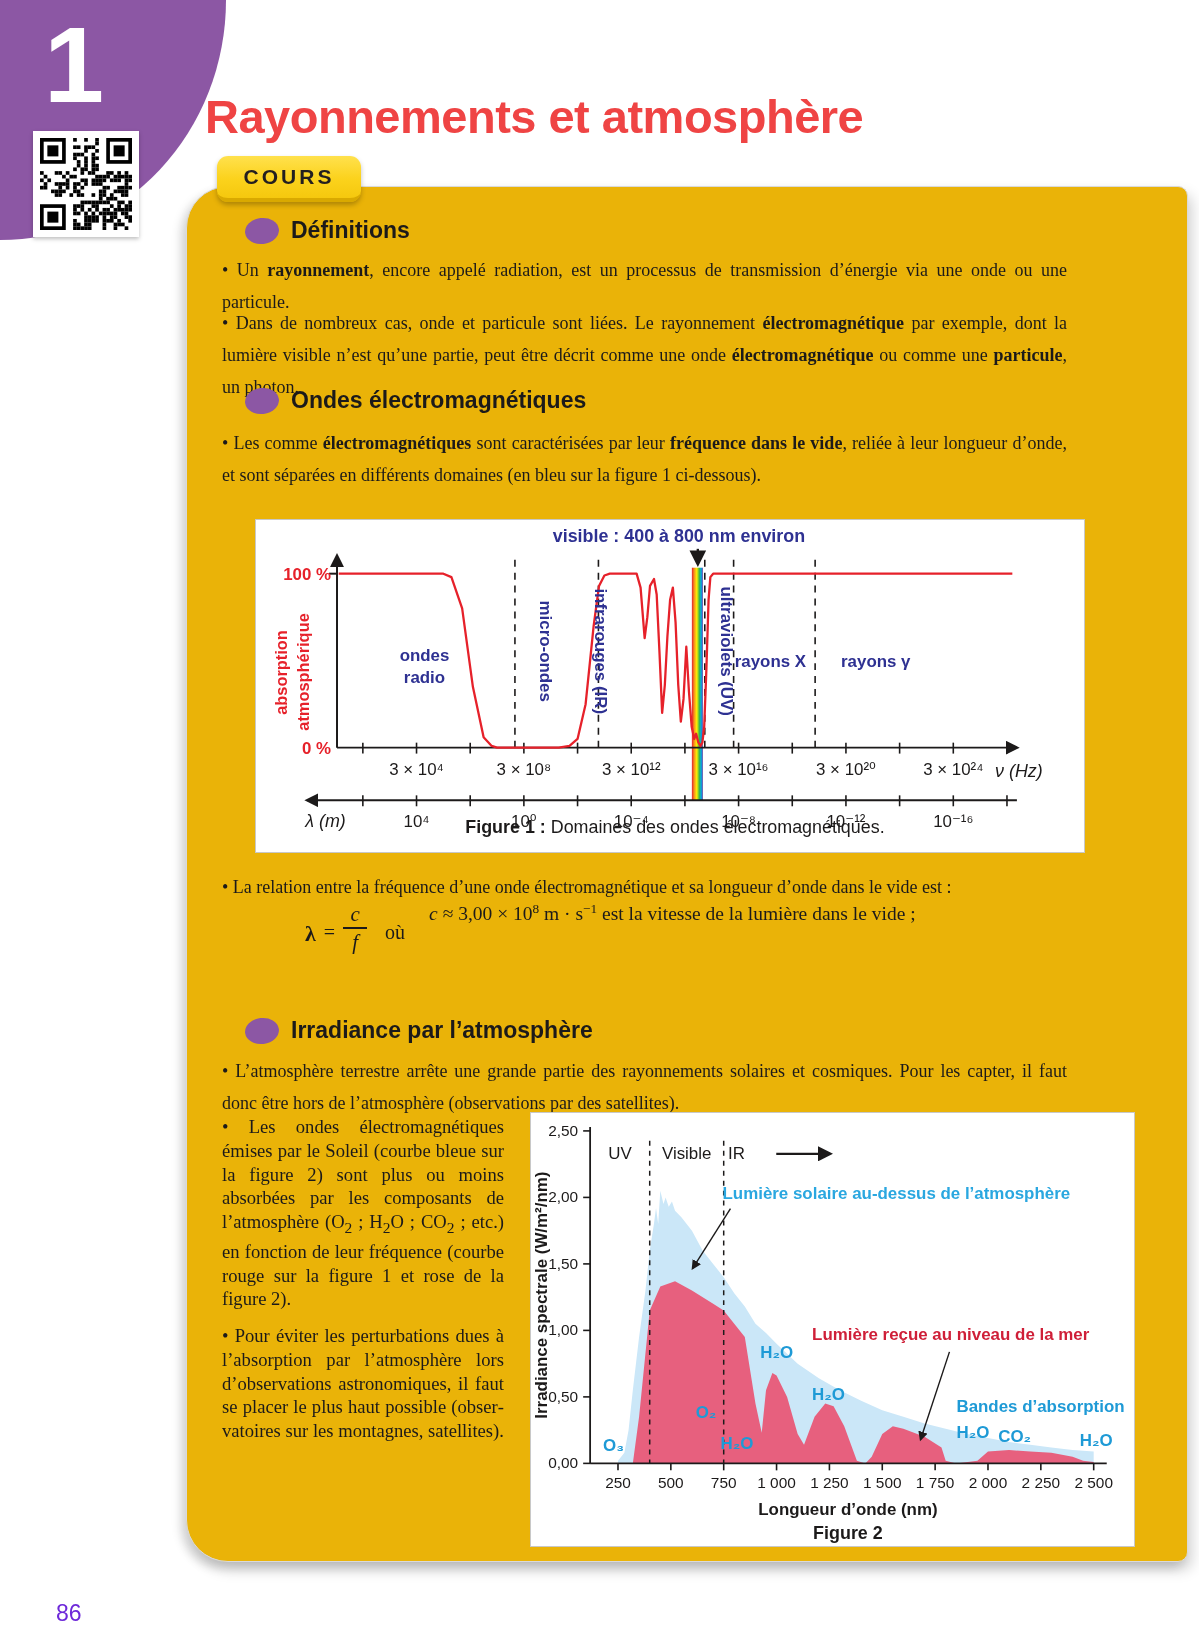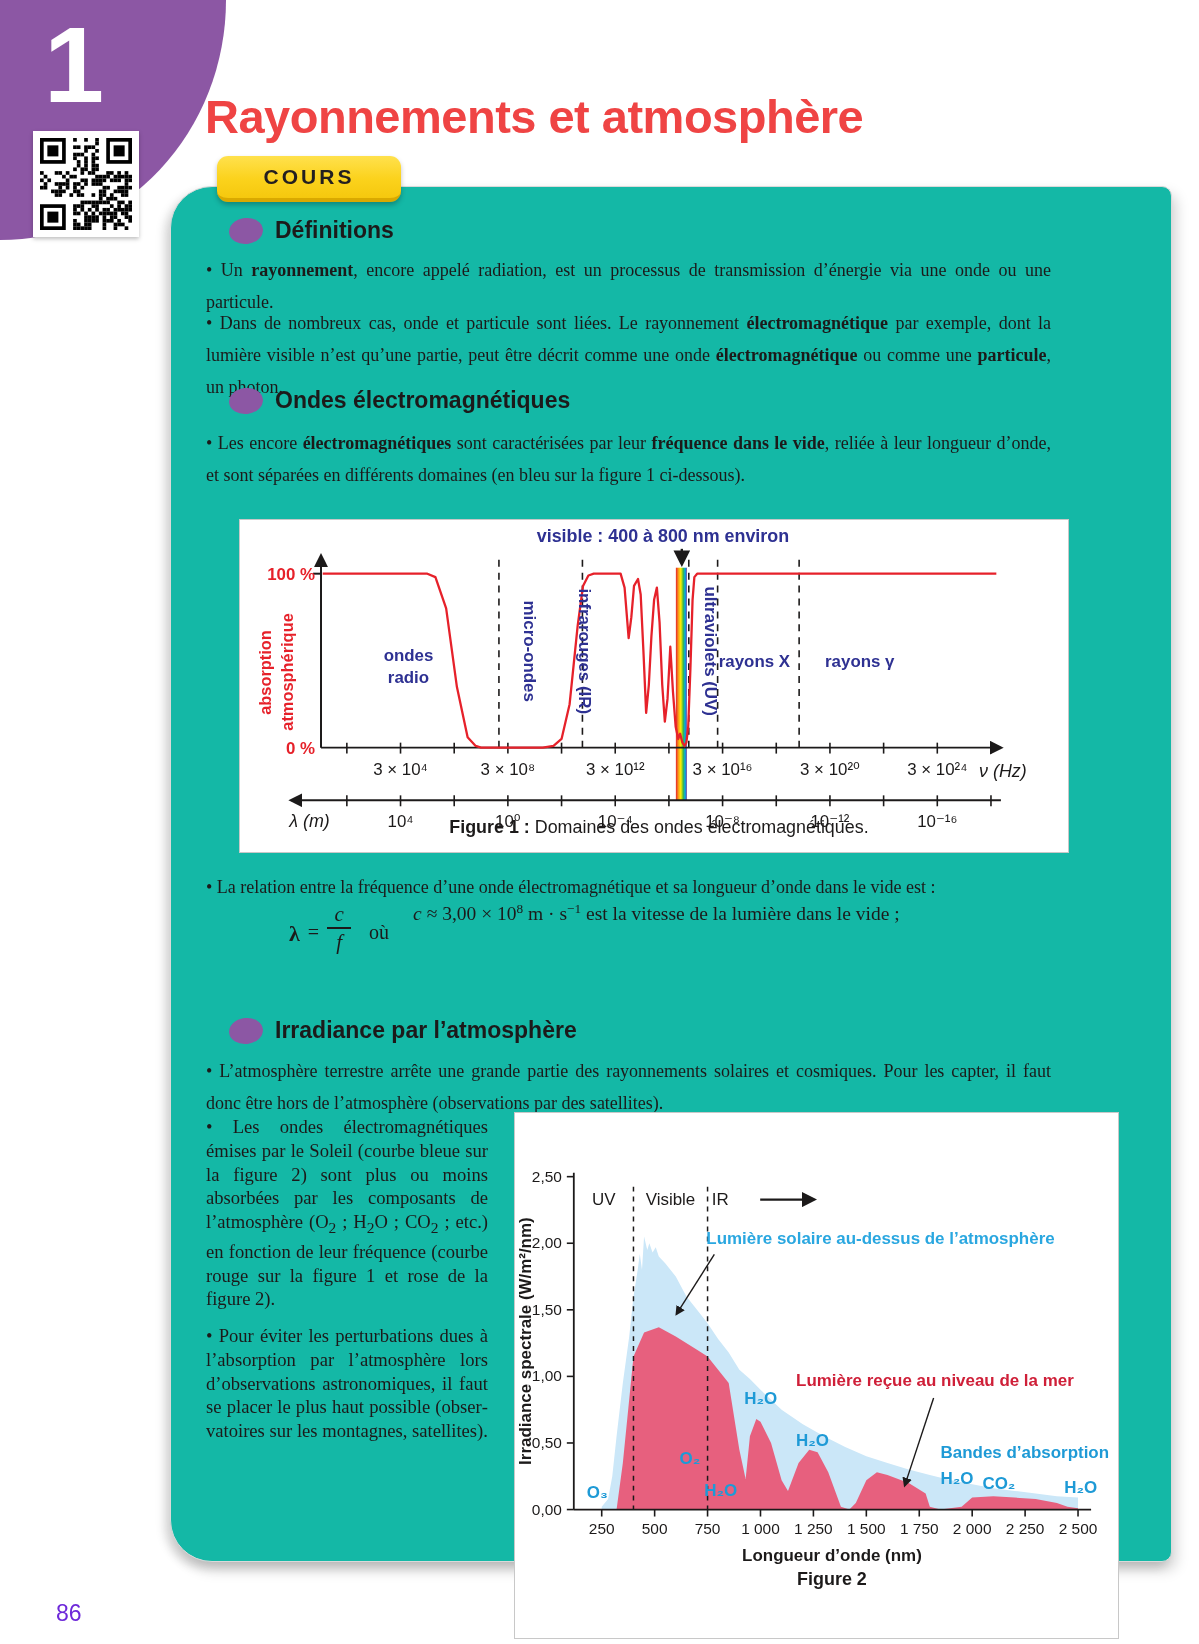--- a/index.html
+++ b/index.html
@@ -20,48 +20,48 @@
     position:absolute;left:33px;top:131px;width:106px;height:106px;background:#ffffff;
     padding:0;box-shadow:0 2px 4px rgba(0,0,0,.25);
   }
   .qr-box svg{position:absolute;left:7px;top:7px;width:92px;height:92px;}
   
   .page-title{
     position:absolute;left:205px;top:58px;font-size:47px;font-weight:bold;
     letter-spacing:-0.5px;color:#ef4444;
   }
   .cours-badge{
-    position:absolute;left:217px;top:156px;width:184px;height:42px;z-index:5;
+    position:absolute;left:217px;top:156px;width:144px;height:42px;z-index:5;
     background:linear-gradient(#ffe14d,#fbd21c 55%,#f5c80e);
     border-radius:11px;border-bottom:4px solid #d9a900;
     box-shadow:0 3px 5px rgba(0,0,0,.25);
     display:flex;align-items:center;justify-content:center;
     font-size:21px;font-weight:bold;letter-spacing:3px;color:#231f20;
   }
   
   .card{
-    position:absolute;left:170px;top:186px;width:1000px;height:1374px;
-    background:#14b8a6;border:1.5px solid #dadada;
+    position:absolute;left:186px;top:186px;width:1000px;height:1374px;
+    background:#eab308;border:1.5px solid #dadada;
     border-radius:42px 10px 10px 42px;
     box-shadow:-6px 6px 10px rgba(0,0,0,.13),4px 8px 14px rgba(0,0,0,.18);
   }
   .card *{box-sizing:border-box;}
   .sec-heading{position:absolute;display:flex;align-items:center;gap:12px;}
   .sec-bullet{width:34px;height:26px;border-radius:50%;background:#8c57a4;transform:rotate(-7deg);}
   .sec-heading span{font-size:23px;font-weight:bold;color:#1c1a1a;}
   .para{
     position:absolute;left:35px;width:845px;
     font-family:"Liberation Serif","DejaVu Serif",serif;
     font-size:18px;line-height:32px;text-align:justify;color:#1c1a1a;
   }
   .para sup,.para sub,.f-expl sup,.f-expl sub{font-size:.68em;line-height:0;}
   
   .figbox{position:absolute;background:#ffffff;border:1.5px solid #c8c8c8;}
   #fig1-box{left:68px;top:332px;width:830px;height:334px;}
-  #fig2-box{left:343px;top:925px;width:605px;height:527px;}
+  #fig2-box{left:343px;top:925px;width:605px;height:435px;}
   .figbox svg{display:block;width:100%;height:100%;}
   
   .formula{position:absolute;left:118px;top:712px;display:flex;align-items:flex-start;
     font-family:"Liberation Serif","DejaVu Serif",serif;font-size:20px;}
   .f-lam{font-weight:bold;font-size:22px;margin-top:22px;}
   .f-eq{margin:22px 8px 0 8px;}
   .frac{display:inline-flex;flex-direction:column;align-items:center;margin-top:2px;}
   .frac .num,.frac .den{font-style:italic;font-size:21px;line-height:26px;padding:0 6px;}
   .frac .bar{width:24px;height:2px;background:#1c1a1a;}
   .f-ou{margin:22px 14px 0 18px;}
@@ -304,21 +304,21 @@
   </div>
 
   <div class="para" style="top:67px;"><span>• Un </span><span style="font-weight: bold;">rayonnement</span><span>, encore appelé radiation, est un processus de transmission d’énergie via une onde ou une particule.</span></div>
   <div class="para" style="top:120px;"><span>• Dans de nombreux cas, onde et particule sont liées. Le rayonnement </span><span style="font-weight: bold;">électromagnétique</span><span> par exemple, dont la lumière visible n’est qu’une partie, peut être décrit comme une onde </span><span style="font-weight: bold;">électromagnétique</span><span> ou comme une </span><span style="font-weight: bold;">particule</span><span>, un photon.</span></div>
 
   <div class="sec-heading" style="left:58px;top:200px;">
     <div class="sec-bullet"></div>
     <span>Ondes électromagnétiques</span>
   </div>
 
-  <div class="para" style="top:240px;"><span>• Les encore </span><span style="font-weight: bold;">électromagnétiques</span><span> sont caractérisées par leur </span><span style="font-weight: bold;">fréquence dans le vide</span><span>, reliée à leur longueur d’onde, et sont séparées en différents domaines (en bleu sur la figure 1 ci-dessous).</span></div>
+  <div class="para" style="top:240px;"><span>• Les comme </span><span style="font-weight: bold;">électromagnétiques</span><span> sont caractérisées par leur </span><span style="font-weight: bold;">fréquence dans le vide</span><span>, reliée à leur longueur d’onde, et sont séparées en différents domaines (en bleu sur la figure 1 ci-dessous).</span></div>
 
   <div class="figbox" id="fig1-box">
     <svg id="fig1svg" viewBox="0 0 830 334">
         <defs>
           <marker id="f1arr" viewBox="0 0 10 10" refX="8" refY="5" markerWidth="7" markerHeight="7" orient="auto-start-reverse">
             <path d="M0,0 L10,5 L0,10 z" fill="#1c1a1a"></path>
           </marker>
           <linearGradient id="rb" x1="0" y1="0" x2="1" y2="0">
             <stop offset="0%" stop-color="#e6212a"></stop>
             <stop offset="22%" stop-color="#f7941d"></stop>

